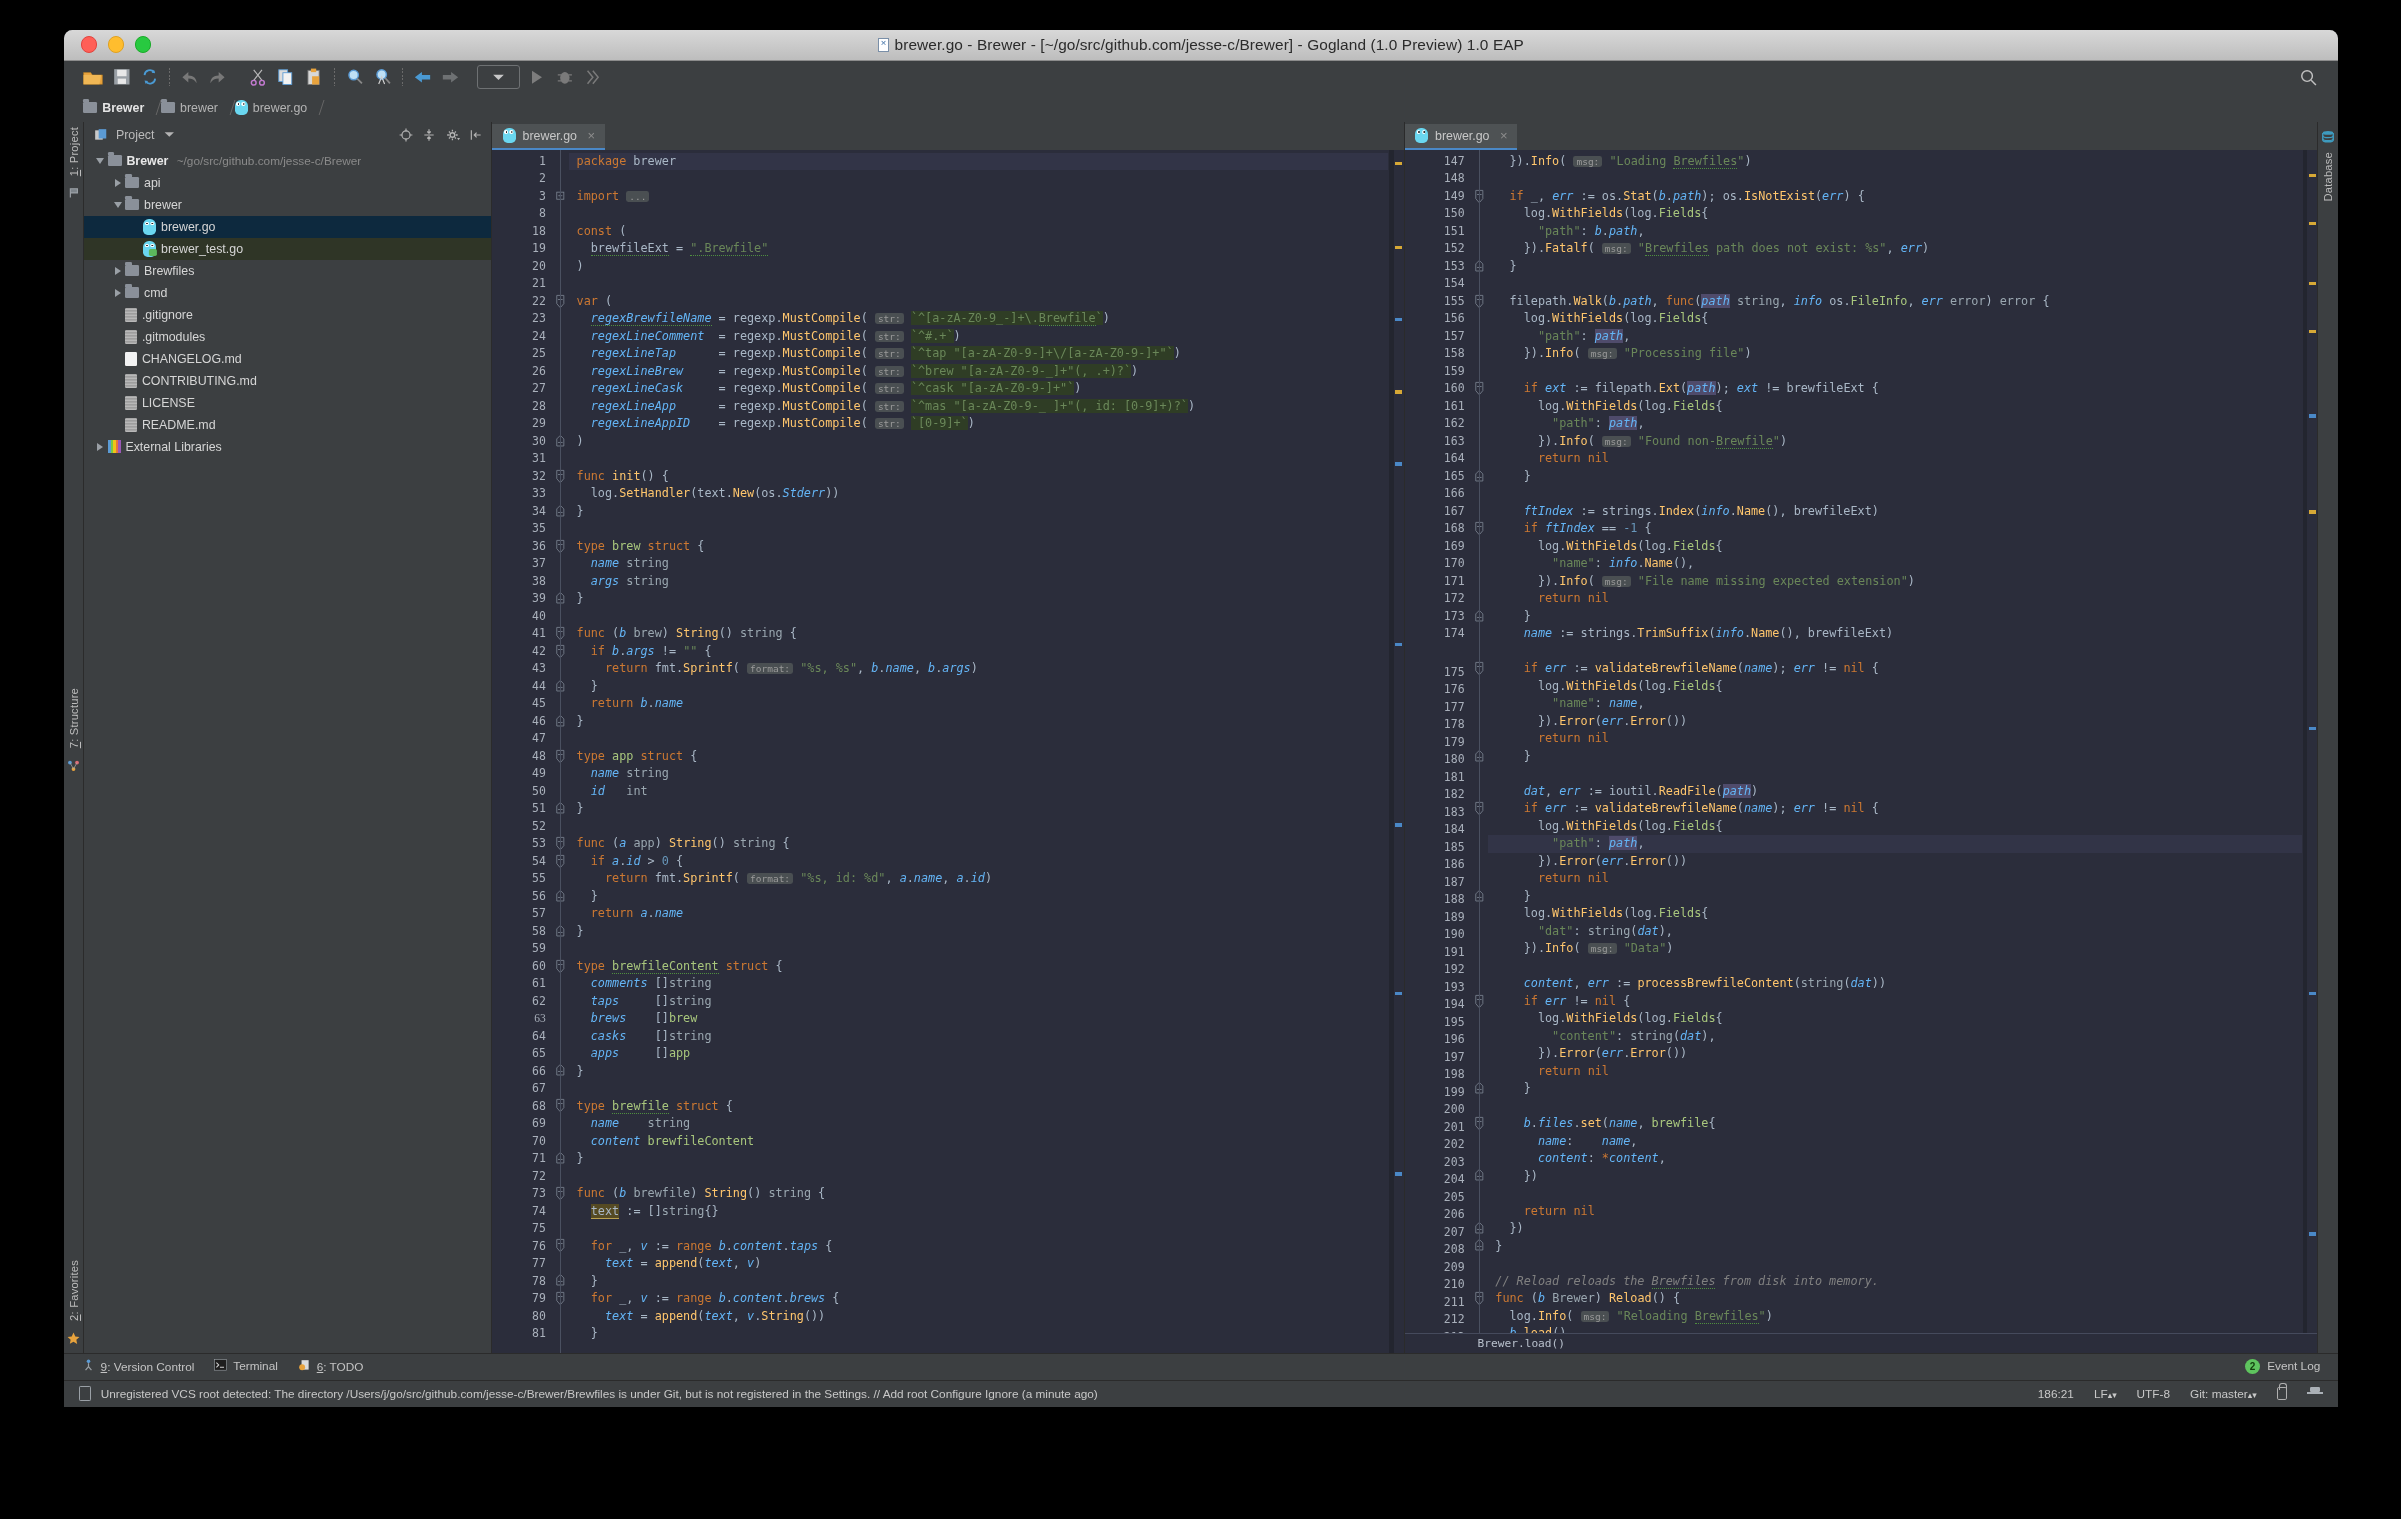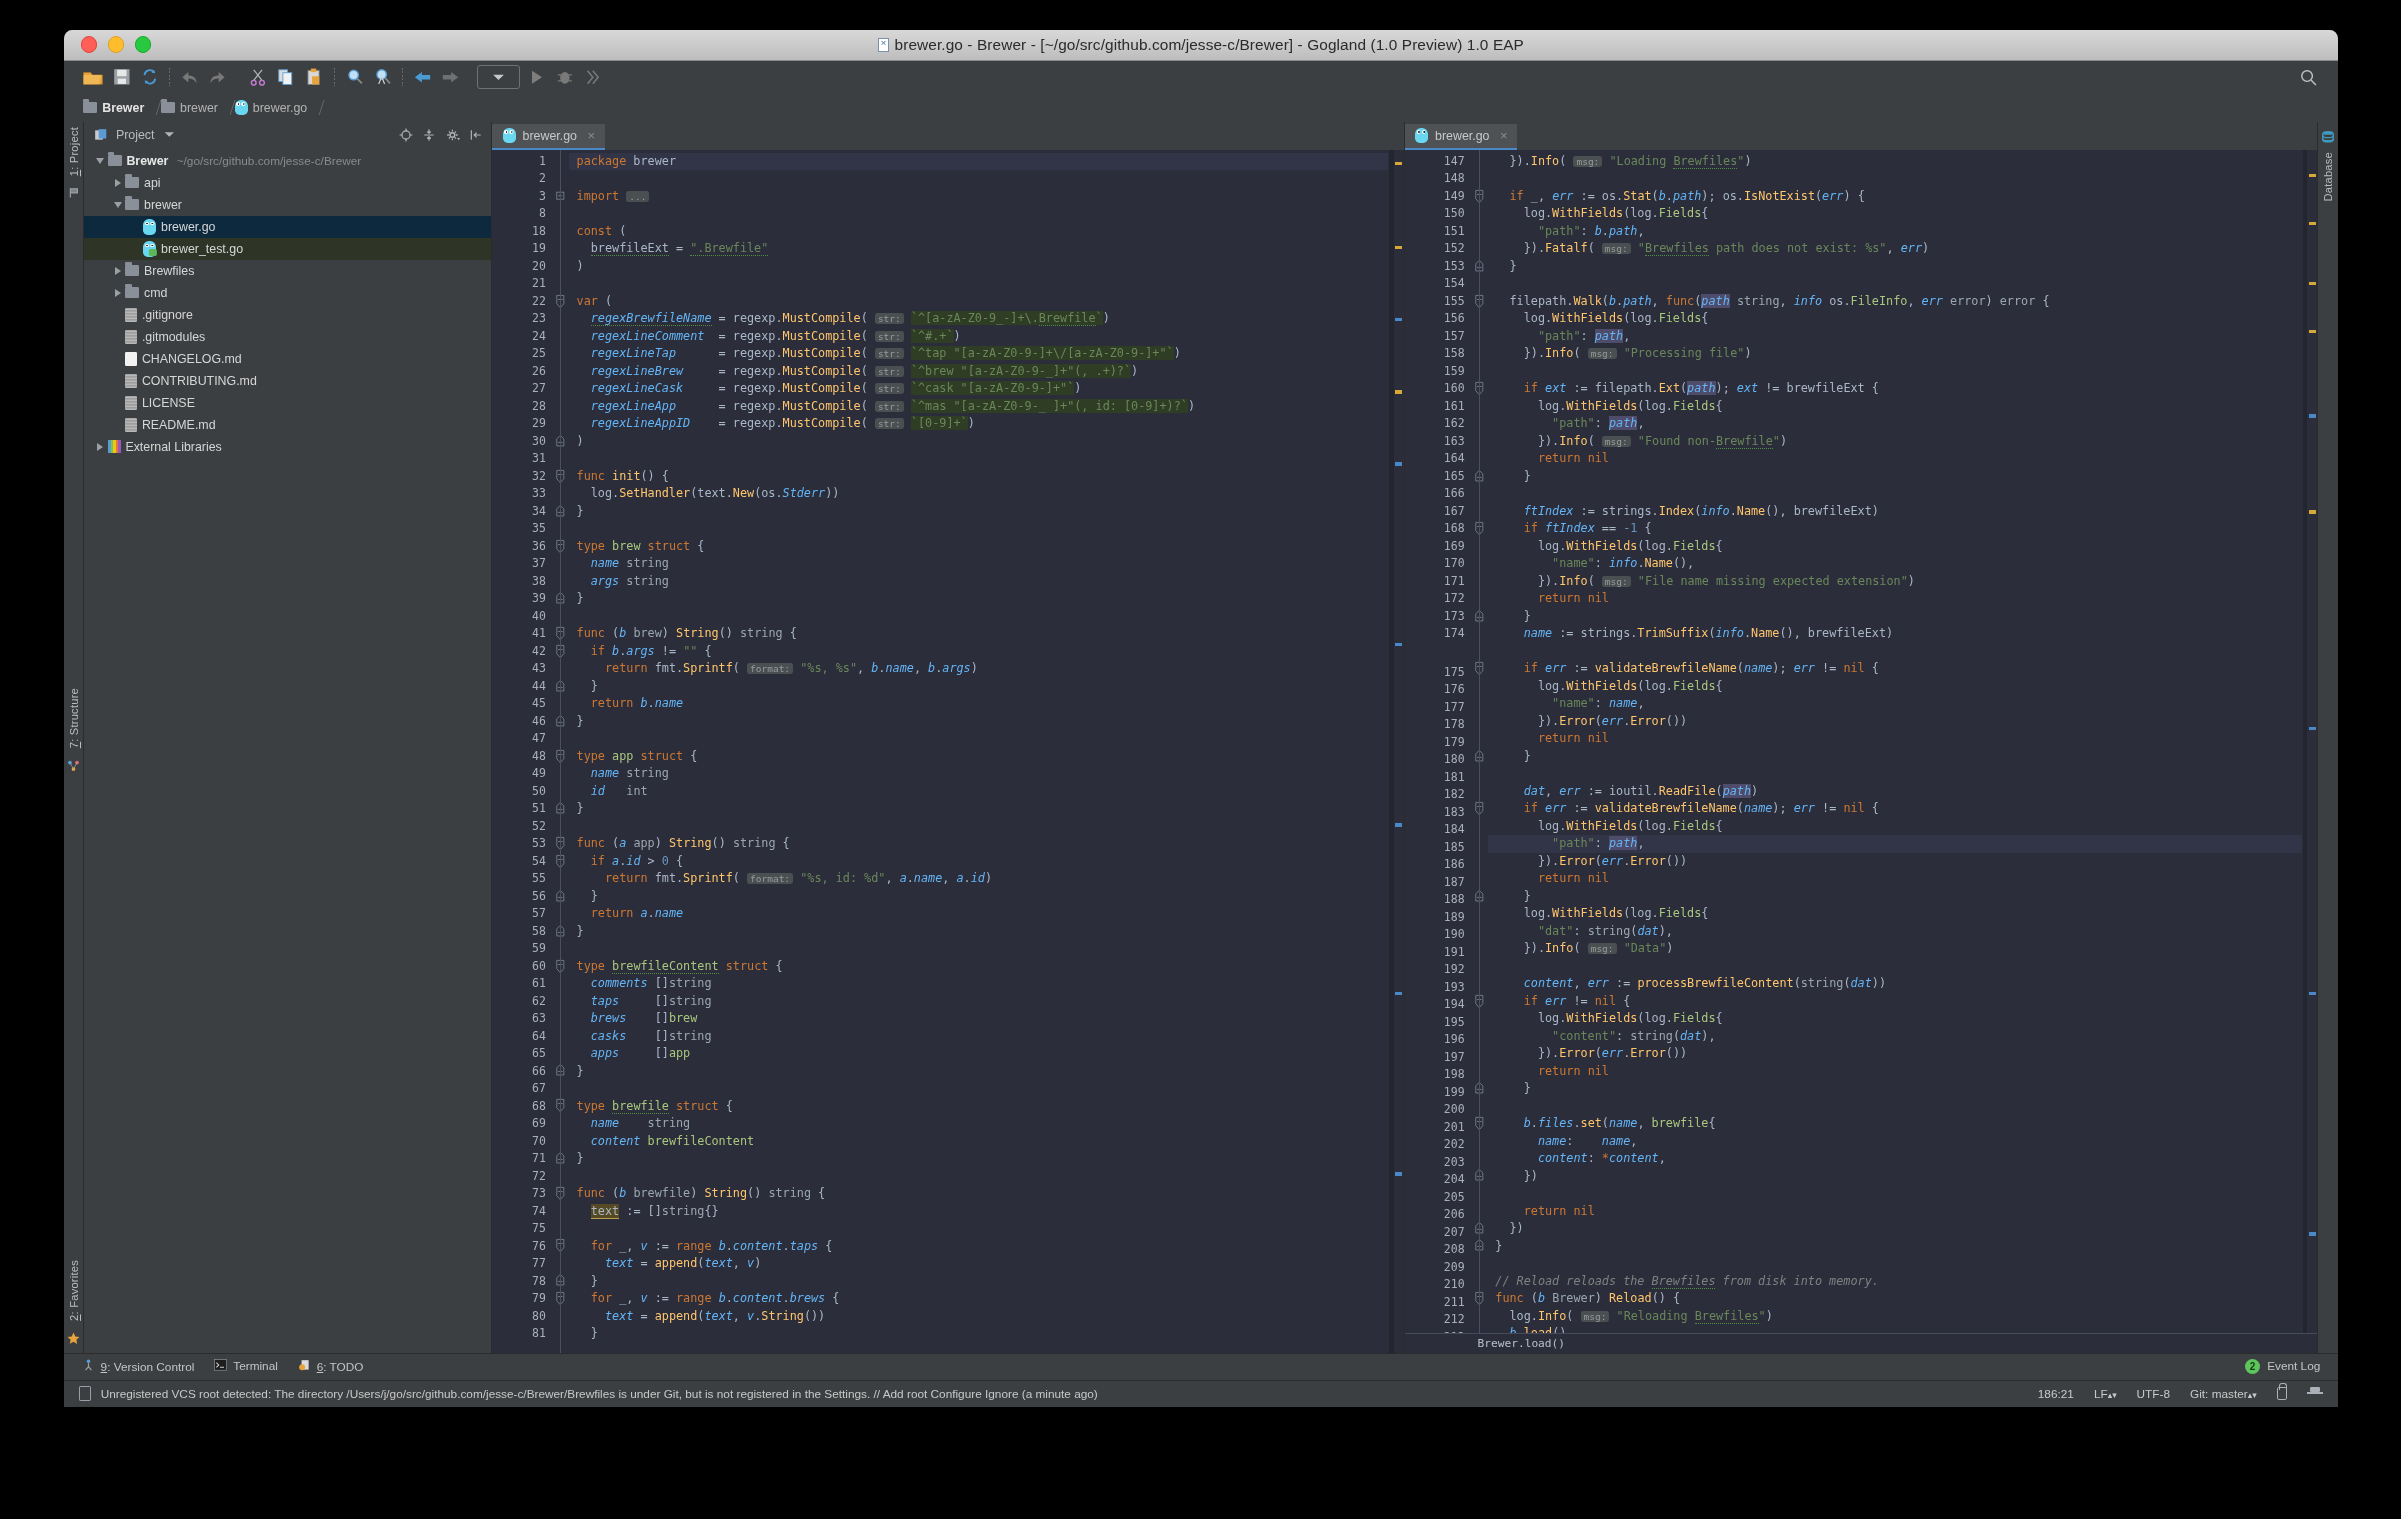--- a/index.html
+++ b/index.html
@@ -526,21 +526,21 @@
               <div style="height: 17.5px;">53</div>
               <div style="height: 17.5px;">54</div>
               <div style="height: 17.5px;">55</div>
               <div style="height: 17.5px; margin-left: 40px;">56</div>
               <div style="height: 17.5px;">57</div>
               <div style="height: 17.5px;">58</div>
               <div style="height: 17.5px;">59</div>
               <div style="height: 17.5px;">60</div>
               <div style="height: 17.5px;">61</div>
               <div style="height: 17.5px; padding-left: 28px;">62</div>
-              <div style="height: 17.5px;">63</div>
+              <div style="height: 17.5px; font-family: Liberation Serif, serif;">63</div>
               <div style="height: 17.5px;">64</div>
               <div style="height: 17.5px;">65</div>
               <div style="height: 17.5px;">66</div>
               <div style="height: 17.5px;">67</div>
               <div style="height: 17.5px;">68</div>
               <div style="height: 17.5px;">69</div>
               <div style="height: 17.5px;">70</div>
               <div style="height: 17.5px;">71</div>
               <div style="height: 17.5px;">72</div>
               <div style="height: 17.5px;">73</div>

